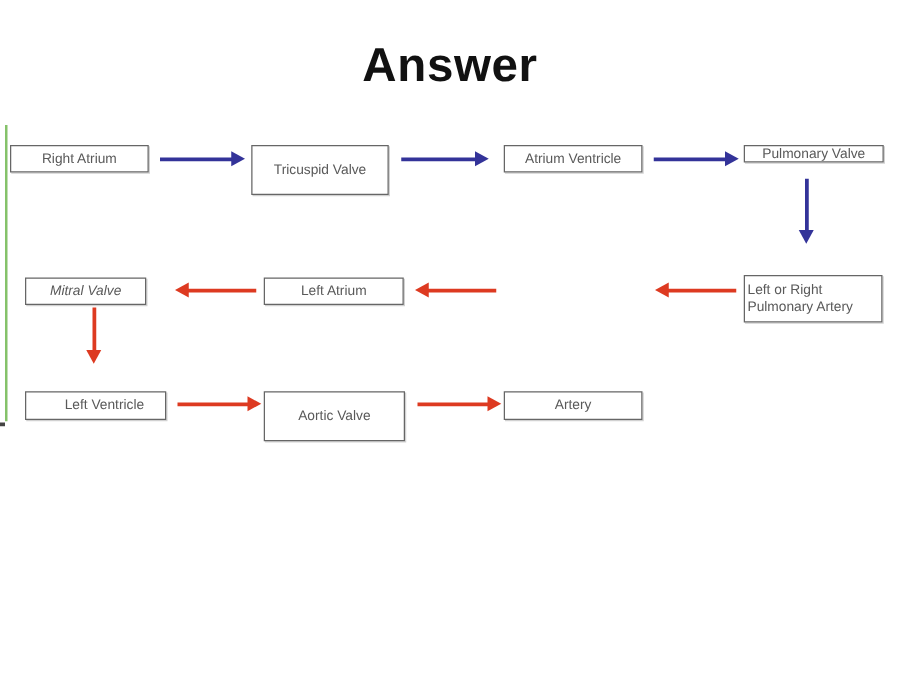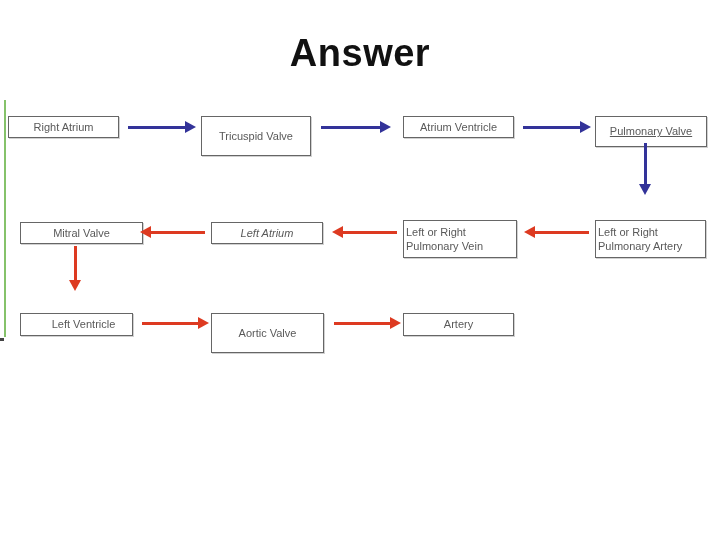--- a/index.html
+++ b/index.html
@@ -92,23 +92,23 @@
     border-width:11px 6.5px 0 6.5px;
     border-color:currentColor transparent transparent transparent;
   }
   .blue{color:var(--flow-blue);}
   .red{color:var(--flow-red);}
 
   
   #n-right-atrium      {left:8px;  top:116px; width:111px; height:22px;}
   #n-tricuspid-valve   {left:201px;top:116px; width:110px; height:40px;}
   #n-right-ventricle   {left:403px;top:116px; width:111px; height:22px;}
-  #n-pulmonary-valve   {left:595px;top:116px; width:112px; height:31px;text-decoration:underline;}
-  #n-mitral-valve      {left:20px; top:222px; width:123px; height:22px;}
-  #n-left-atrium       {left:211px;top:222px; width:112px; height:22px;font-style:italic;}
+  #n-pulmonary-valve   {left:595px;top:116px; width:112px; height:14px;}
+  #n-mitral-valve      {left:20px; top:222px; width:97px; height:22px;font-style:italic;}
+  #n-left-atrium       {left:211px;top:222px; width:112px; height:22px;}
   #n-pulmonary-vein    {left:403px;top:220px; width:114px; height:38px;}
   #n-pulmonary-artery  {left:595px;top:220px; width:111px; height:38px;}
   #n-left-ventricle    {left:20px; top:313px; width:113px; height:23px;padding-left:16px;}
   #n-aortic-valve      {left:211px;top:313px; width:113px; height:40px;}
   #n-aorta             {left:403px;top:313px; width:111px; height:23px;}
 
   
   #e-ra-tv   {left:128px;top:126px;width:58px;}
   #e-tv-rv   {left:321px;top:126px;width:60px;}
   #e-rv-pv   {left:523px;top:126px;width:58px;}
@@ -129,21 +129,20 @@
 
   <div class="green-rule"></div>
   <div class="corner-mark"></div>
 
   <div class="node" id="n-right-atrium">Right Atrium</div>
   <div class="node" id="n-tricuspid-valve">Tricuspid Valve</div>
   <div class="node" id="n-right-ventricle">Atrium Ventricle</div>
   <div class="node" id="n-pulmonary-valve">Pulmonary Valve</div>
   <div class="node" id="n-mitral-valve">Mitral Valve</div>
   <div class="node" id="n-left-atrium">Left Atrium</div>
-  <div class="node" id="n-pulmonary-vein">Left or Right Pulmonary Vein</div>
   <div class="node" id="n-pulmonary-artery">Left or Right Pulmonary Artery</div>
   <div class="node" id="n-left-ventricle">Left Ventricle</div>
   <div class="node" id="n-aortic-valve">Aortic Valve</div>
   <div class="node" id="n-aorta">Artery</div>
 
   <div class="harrow dir-right blue" id="e-ra-tv"></div>
   <div class="harrow dir-right blue" id="e-tv-rv"></div>
   <div class="harrow dir-right blue" id="e-rv-pv"></div>
   <div class="varrow blue" id="e-pv-pa"></div>
   <div class="harrow dir-left red" id="e-pa-pvn"></div>

